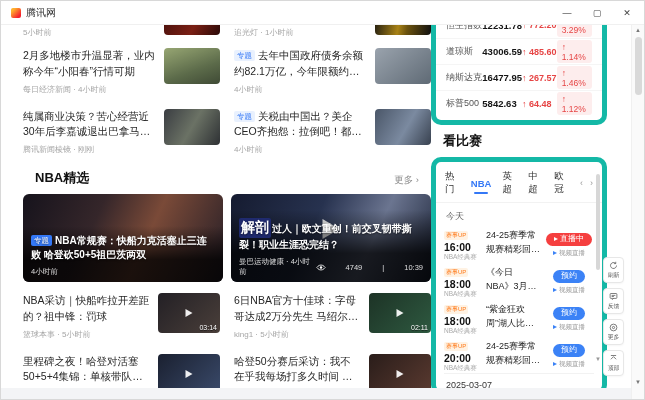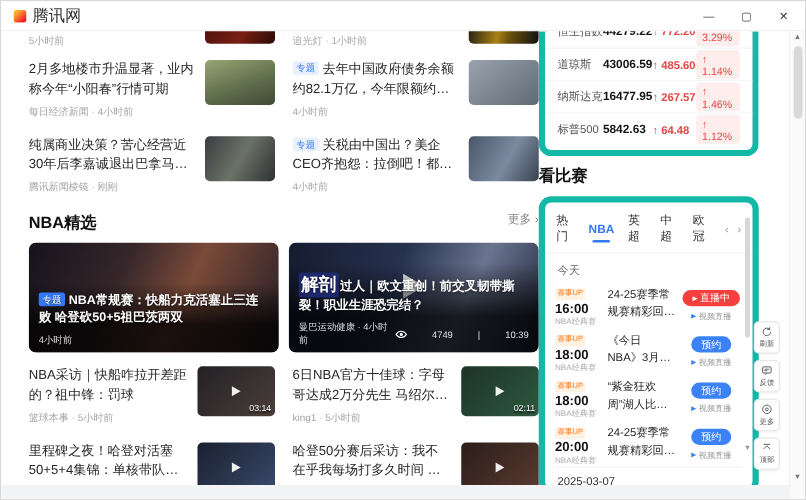--- a/index.html
+++ b/index.html
@@ -3,21 +3,21 @@
 <meta charset="utf-8">
 <style>
   *{margin:0;padding:0;box-sizing:border-box}
   html,body{width:645px;height:400px;overflow:hidden;background:#fff;
     font-family:"Liberation Sans","DejaVu Sans",sans-serif;}
   #window{position:relative;width:645px;height:400px;background:#fff;border:1px solid #d8d8d8;overflow:hidden}
 
   
   .titlebar{height:24px;background:#fff;display:flex;align-items:center;padding:0 10px;border-bottom:1px solid #f0f0f0;position:relative}
   .app-logo{width:10px;height:10px;border-radius:2px;background:linear-gradient(135deg,#ffb02e 20%,#f5222d 80%);margin-right:5px;flex-shrink:0}
-  .app-title{font-size:13px;color:#333}
+  .app-title{font-size:10px;color:#333}
   .win-controls{position:absolute;right:2px;top:0;height:24px;display:flex}
   .win-btn{width:30px;height:24px;display:flex;align-items:center;justify-content:center;font-size:9px;color:#444;cursor:default}
 
   
   .content{position:absolute;top:24px;left:0;right:0;bottom:0;background:#fff}
   .main{position:absolute;left:22px;top:0;width:408px}
   .aside{position:absolute;left:430px;top:0;width:176px}
 
   
   .feed-row{display:flex;gap:14px}
@@ -32,21 +32,21 @@
   .feed-cut .feed-src{margin-top:2px}
   .feed-cut .feed-thumb{margin-top:-26px}
   .t-darkred{background:linear-gradient(120deg,#3c0d0a,#7a1f14 60%,#2a0907)}
   .t-darkgold{background:linear-gradient(100deg,#101010,#a88216 45%,#6b520e 60%,#101010)}
   .t-building{background:linear-gradient(160deg,#97a673,#5c6b4a 60%,#3f4a35)}
   .t-street{background:linear-gradient(140deg,#9aa3ad,#5f6a75)}
   .t-suits{background:linear-gradient(120deg,#3a3d42,#6b7265 50%,#2e3134)}
   .t-factory{background:linear-gradient(120deg,#4a5668,#7b8aa0 55%,#38414f)}
 
   
-  .sec-head{display:flex;justify-content:space-between;align-items:flex-start;margin:7px 0 7px}
+  .sec-head{display:flex;justify-content:space-between;align-items:flex-end;margin:7px 12px 7px}
   .sec-title{font-size:13px;font-weight:bold;color:#111}
   .sec-more{font-size:9.5px;color:#888}
 
   
   .video-row{display:flex;gap:8px}
   .vcard{position:relative;width:200px;height:88px;border-radius:6px;overflow:hidden;flex-shrink:0}
   .vbg{position:absolute;inset:0}
   .vbg1{background:linear-gradient(115deg,#16131c,#35262a 35%,#7a4a38 60%,#241d26)}
   .vbg2{background:linear-gradient(115deg,#151b30,#27324f 40%,#6b7590 68%,#1c2438)}
   .v-overlay{position:absolute;left:0;right:0;bottom:0;padding:8px 8px 5px;background:linear-gradient(180deg,rgba(0,0,0,0),rgba(0,0,0,.78) 60%)}
@@ -264,21 +264,21 @@
 
       </div>
     </div>
 
     <div class="aside">
 
       <div class="card stocks-card">
         <div class="stocks-inner">
           <div class="srow">
             <span class="s-name">恒生指数</span>
-            <span class="s-val">44279.22</span>
+            <span class="s-val">12231.78</span>
             <span class="s-chg">↑ 772.20</span>
             <span class="s-pct">↑ 3.29%</span>
           </div>
           <div class="srow">
             <span class="s-name">道琼斯</span>
             <span class="s-val">43006.59</span>
             <span class="s-chg">↑ 485.60</span>
             <span class="s-pct">↑ 1.14%</span>
           </div>
           <div class="srow">

